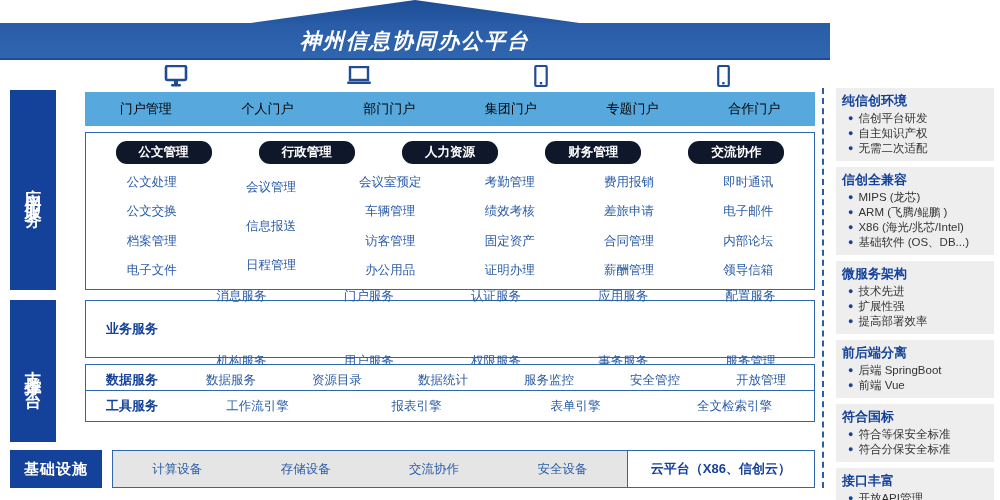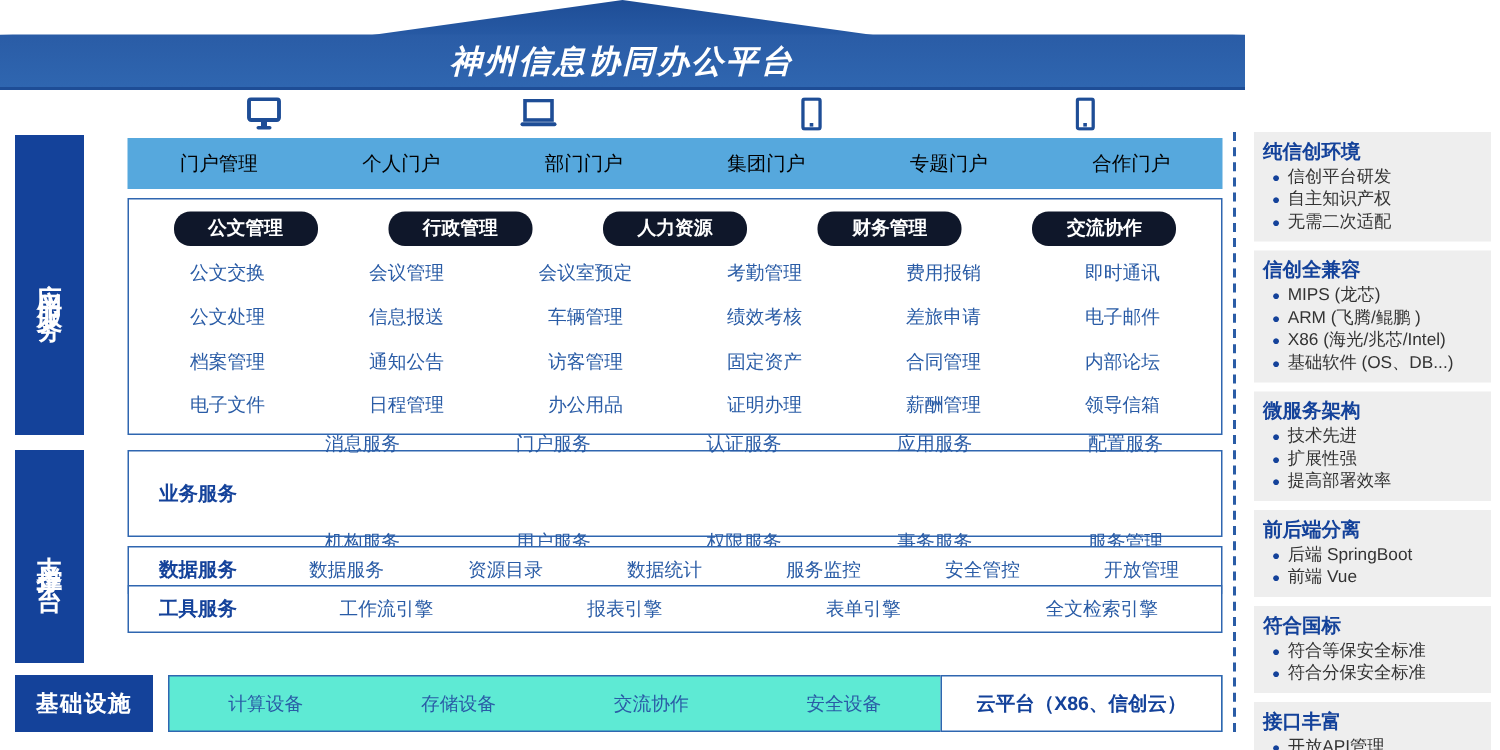--- a/index.html
+++ b/index.html
@@ -63,21 +63,21 @@
   #sup-biz{top:300px;height:58px;}
   #sup-data{top:364px;height:32px;align-items:center;}
   #sup-tool{top:390px;height:32px;}
   .sup-label{width:92px;text-align:center;font-size:13px;font-weight:bold;color:#14429a;flex:none;}
   .sup-items{flex:1;display:flex;flex-direction:column;justify-content:center;height:100%;gap:48px;}
   .sup-row{display:flex;flex:1;align-items:center;}
   .sup-row .cell{flex:1;text-align:center;font-size:12.5px;color:#2a5ca6;}
 
   
   .inf-box{position:absolute;left:112px;top:450px;width:703px;height:38px;
-    border:1px solid #2f66b0;background:#5eead4;box-sizing:border-box;
+    border:1px solid #2f66b0;background:#e5e5e5;box-sizing:border-box;
     display:flex;align-items:stretch;}
   .inf-cell{flex:1;display:flex;align-items:center;justify-content:center;
     font-size:12.5px;color:#2a5ca6;}
   .inf-cell.cloud{flex:1.45;background:#ffffff;border:1px solid #2f66b0;
     margin:-1px -1px -1px 0;font-weight:bold;color:#14429a;font-size:13px;}
 
   
   .divider{position:absolute;left:822px;top:88px;width:0;height:400px;
     border-left:2px dashed #2a5ca6;}
   .side{position:absolute;left:836px;top:88px;width:158px;}
@@ -152,29 +152,28 @@
         </div>
         <div class="pill-wrap">
           <div class="pill">财务管理</div>
         </div>
         <div class="pill-wrap">
           <div class="pill">交流协作</div>
         </div>
       </div>
     <div class="app-grid" id="app-grid">
         <div class="app-col">
+          <div class="app-cell">公文处理</div>
           <div class="app-cell">公文交换</div>
-          <div class="app-cell">公文处理</div>
           <div class="app-cell">档案管理</div>
           <div class="app-cell">电子文件</div>
         </div>
         <div class="app-col">
           <div class="app-cell">会议管理</div>
           <div class="app-cell">信息报送</div>
-          <div class="app-cell">通知公告</div>
           <div class="app-cell">日程管理</div>
         </div>
         <div class="app-col">
           <div class="app-cell">会议室预定</div>
           <div class="app-cell">车辆管理</div>
           <div class="app-cell">访客管理</div>
           <div class="app-cell">办公用品</div>
         </div>
         <div class="app-col">
           <div class="app-cell">考勤管理</div>

